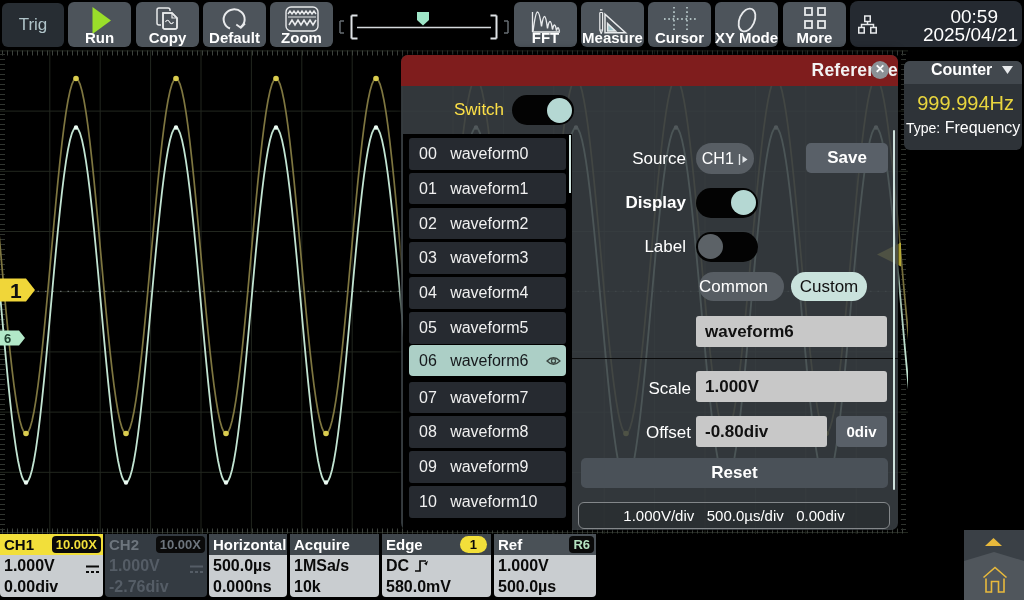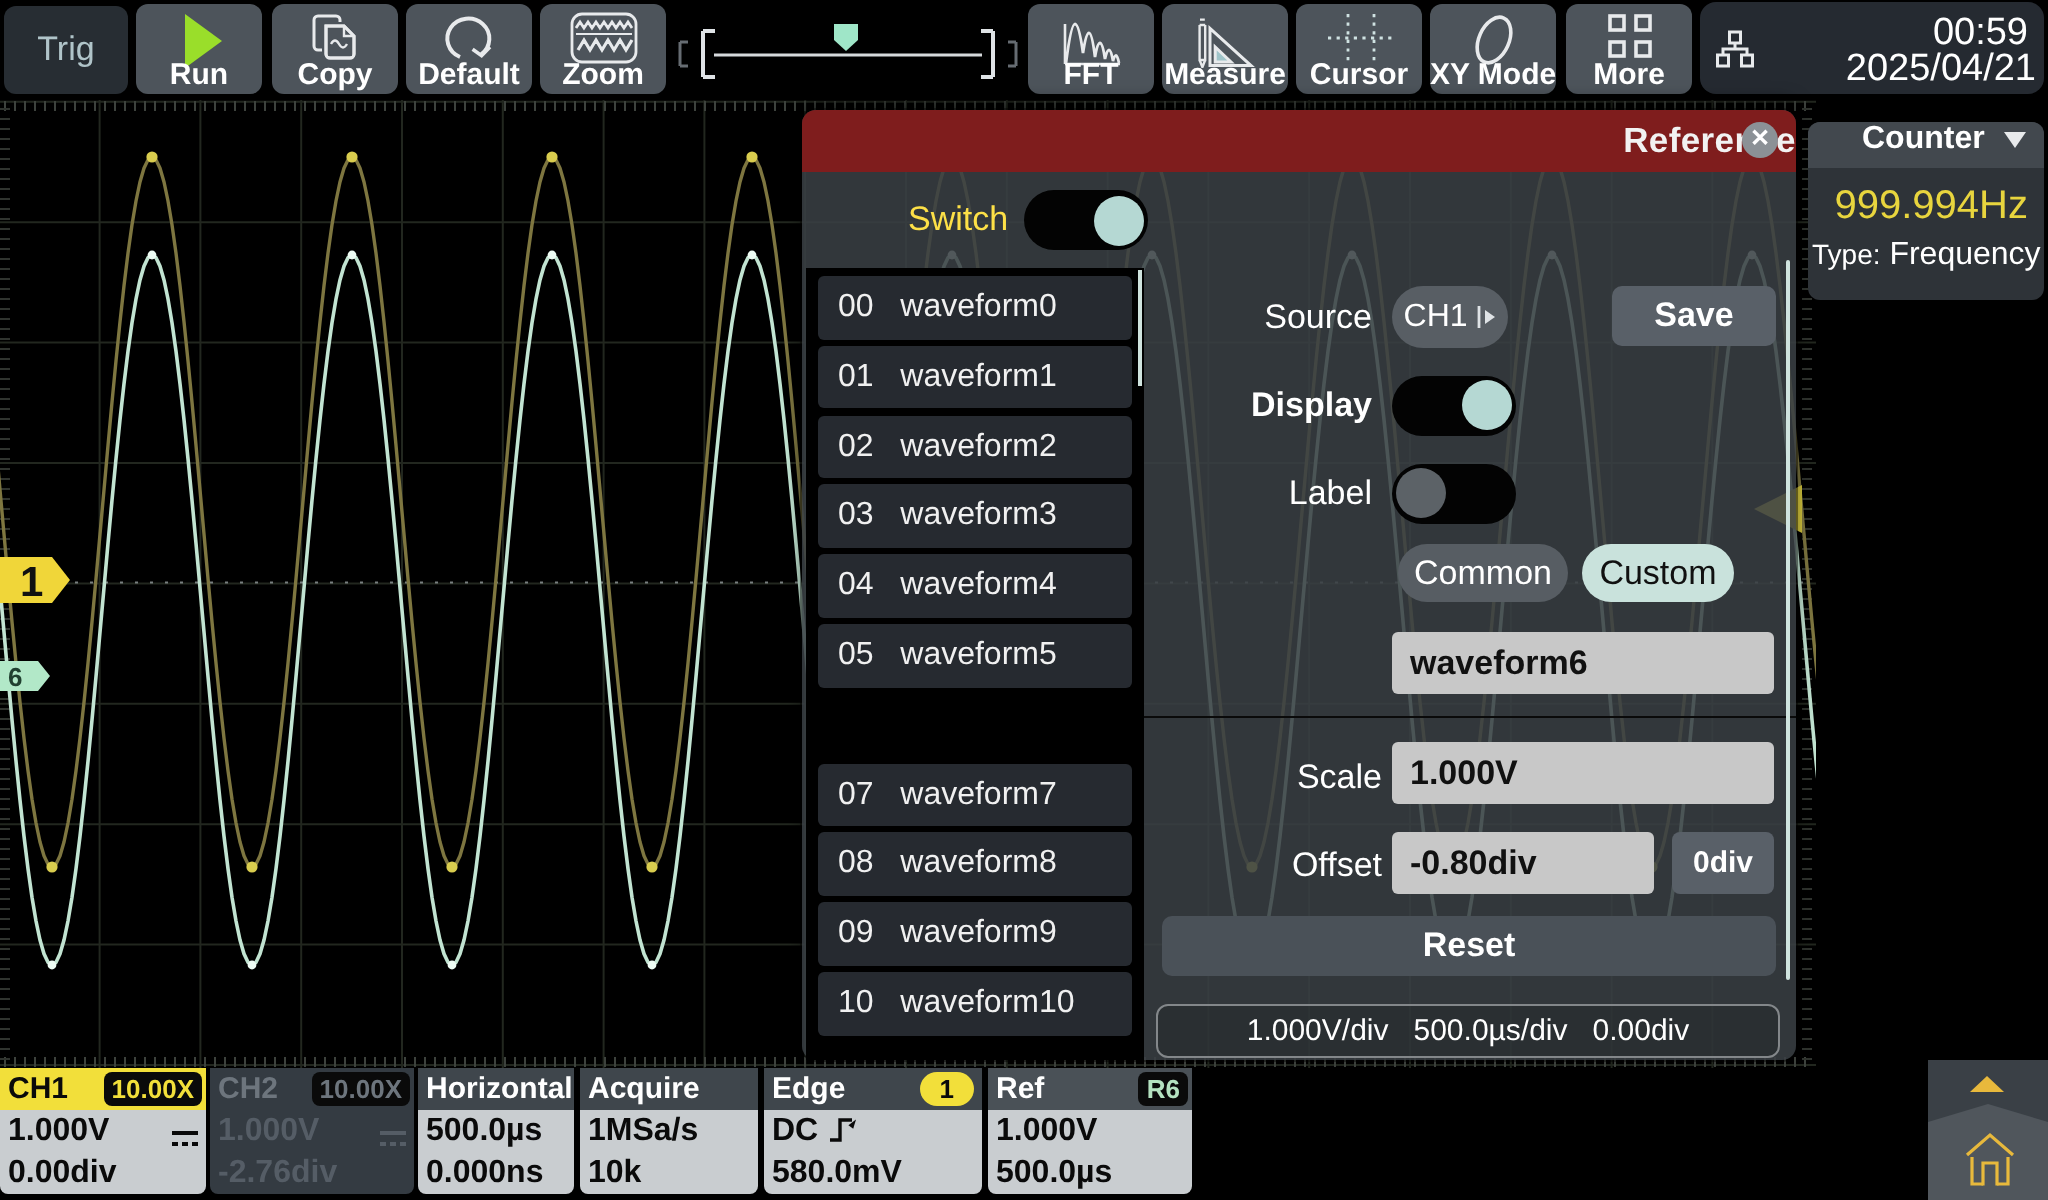--- a/index.html
+++ b/index.html
@@ -176,21 +176,21 @@
     </svg>
     <div class="lbl">More</div>
   </div>
 <div class="abs" style="left:850px;top:1px;width:172px;height:46px;background:#252a31;border-radius:8px;">
 <svg class="abs" style="left:8px;top:14px" width="19" height="19" viewBox="0 0 19 19" fill="none" stroke="#e8eaec" stroke-width="1.5">
       <rect x="6.75" y="1" width="5.5" height="5.5"></rect>
       <rect x="0.75" y="12.5" width="5.5" height="5.5"></rect>
       <rect x="12.75" y="12.5" width="5.5" height="5.5"></rect>
       <path d="M9.5 6.5V9.5 M3.5 12.5V9.5h12v3"></path>
     </svg>
-<div class="abs" style="right:8px;top:5px;font-size:19px;color:#fff;">00:59</div>
+<div class="abs" style="right:24px;top:5px;font-size:19px;color:#fff;">00:59</div>
 <div class="abs" style="right:4px;top:23px;font-size:19px;color:#fff;">2025/04/21</div>
 </div>
 
 <div class="abs" style="left:401px;top:55px;width:497px;height:475px;border-radius:7px;background:rgba(58,63,68,0.87);box-shadow:0 0 0 1px rgba(0,0,0,0.4), 0 -4px 9px rgba(0,0,0,0.55);">
   <div class="abs" style="left:0;top:0;width:100%;height:31px;background:#7f1d1d;border-radius:7px 7px 0 0;text-align:right;font-size:17.5px;font-weight:bold;color:#f2f2f2;line-height:31px;letter-spacing:0.2px;">Reference</div>
   <div class="abs" style="right:9px;top:6px;width:18px;height:18px;border-radius:50%;background:#8b9196;color:#fff;font-size:12px;font-weight:bold;text-align:center;line-height:17.5px;">✕</div>
   <div class="abs" style="left:53px;top:45px;font-size:17px;color:#fde047;">Switch</div>
   <div class="tgl" style="left:111px;top:40px;">
       <div class="knob" style="right:2px;background:#b5d8d3;"></div>
     </div>
@@ -200,36 +200,40 @@
 <div class="abs" style="left:8px;top:83.0px;width:157px;height:31.5px;background:#262a30;border-radius:3px;color:#f0f0f0;font-size:16px;line-height:31px;padding-left:10px;">00&nbsp;&nbsp;&nbsp;waveform0</div>
     <div class="abs" style="left:8px;top:117.8px;width:157px;height:31.5px;background:#262a30;border-radius:3px;color:#f0f0f0;font-size:16px;line-height:31px;padding-left:10px;">01&nbsp;&nbsp;&nbsp;waveform1</div>
     <div class="abs" style="left:8px;top:152.6px;width:157px;height:31.5px;background:#262a30;border-radius:3px;color:#f0f0f0;font-size:16px;line-height:31px;padding-left:10px;">02&nbsp;&nbsp;&nbsp;waveform2</div>
     <div class="abs" style="left:8px;top:187.4px;width:157px;height:31.5px;background:#262a30;border-radius:3px;color:#f0f0f0;font-size:16px;line-height:31px;padding-left:10px;">03&nbsp;&nbsp;&nbsp;waveform3</div>
     <div class="abs" style="left:8px;top:222.2px;width:157px;height:31.5px;background:#262a30;border-radius:3px;color:#f0f0f0;font-size:16px;line-height:31px;padding-left:10px;">04&nbsp;&nbsp;&nbsp;waveform4</div>
     <div class="abs" style="left:8px;top:257.0px;width:157px;height:31.5px;background:#262a30;border-radius:3px;color:#f0f0f0;font-size:16px;line-height:31px;padding-left:10px;">05&nbsp;&nbsp;&nbsp;waveform5</div>
     <div class="abs" style="left:8px;top:326.6px;width:157px;height:31.5px;background:#262a30;border-radius:3px;color:#f0f0f0;font-size:16px;line-height:31px;padding-left:10px;">07&nbsp;&nbsp;&nbsp;waveform7</div>
     <div class="abs" style="left:8px;top:361.4px;width:157px;height:31.5px;background:#262a30;border-radius:3px;color:#f0f0f0;font-size:16px;line-height:31px;padding-left:10px;">08&nbsp;&nbsp;&nbsp;waveform8</div>
     <div class="abs" style="left:8px;top:396.2px;width:157px;height:31.5px;background:#262a30;border-radius:3px;color:#f0f0f0;font-size:16px;line-height:31px;padding-left:10px;">09&nbsp;&nbsp;&nbsp;waveform9</div>
     <div class="abs" style="left:8px;top:431.0px;width:157px;height:31.5px;background:#262a30;border-radius:3px;color:#f0f0f0;font-size:16px;line-height:31px;padding-left:10px;">10&nbsp;&nbsp;&nbsp;waveform10</div>
+    <div class="abs" style="left:8px;top:289.8px;width:157px;height:31.7px;background:#accfc6;border-radius:4px;color:#16191c;font-size:16px;line-height:31px;padding-left:10px;">06&nbsp;&nbsp;&nbsp;waveform6<svg class="abs" style="right:5px;top:10px" width="15" height="12" viewBox="0 0 16 13" fill="none" stroke="#3a4540" stroke-width="1.4">
+        <path d="M1 6.5Q8 -0.5 15 6.5Q8 13.5 1 6.5Z"></path>
+        <circle cx="8" cy="6.5" r="2.2"></circle>
+      </svg></div>
 
   <div class="dlbl" style="left:165px;top:94px;">Source</div>
   <div class="abs" style="left:295px;top:87.5px;width:58px;height:31px;background:#585e64;border-radius:15.5px;color:#fff;font-size:16px;line-height:31px;text-align:center;">CH1&nbsp;<svg width="10" height="11" viewBox="0 0 10 11" style="vertical-align:-1px">
         <path d="M1.5 0v11" stroke="#dfe3e6" stroke-width="1.4"></path>
         <polygon points="4.5,2 9.5,5.5 4.5,9" fill="#dfe3e6"></polygon>
       </svg></div>
   <div class="abs" style="left:405px;top:88px;width:82px;height:30px;background:#596068;border-radius:5px;color:#fff;font-weight:bold;font-size:17px;line-height:30px;text-align:center;">Save</div>
   <div class="dlbl" style="left:165px;top:138px;font-weight:bold;">Display</div>
   <div class="tgl" style="left:295px;top:132.5px;">
       <div class="knob" style="right:2px;background:#b5d8d3;"></div>
     </div>
   <div class="dlbl" style="left:165px;top:182px;">Label</div>
   <div class="tgl" style="left:295px;top:176.5px;">
       <div class="knob" style="left:2px;background:#5c6267;"></div>
     </div>
-  <div class="abs" style="left:298px;top:217px;width:85px;height:29px;background:#575d63;border-radius:15px;color:#fff;font-size:17px;line-height:29px;text-align:center;">Common</div>
+  <div class="abs" style="left:298px;top:217px;width:85px;height:29px;background:#575d63;border-radius:15px;color:#fff;font-size:17px;line-height:29px;">Common</div>
   <div class="abs" style="left:390px;top:217px;width:76px;height:29px;background:#c9e2dc;border-radius:15px;color:#111;font-size:17px;line-height:29px;text-align:center;">Custom</div>
   <div class="inp" style="left:295px;top:261px;width:191px;">waveform6</div>
   <div class="abs" style="left:171px;top:303px;width:326px;height:1px;background:#0a0a0a;"></div>
   <div class="dlbl" style="left:170px;top:324px;">Scale</div>
   <div class="inp" style="left:295px;top:316px;width:191px;">1.000V</div>
   <div class="dlbl" style="left:170px;top:368px;">Offset</div>
   <div class="inp" style="left:295px;top:361px;width:131px;">-0.80div</div>
   <div class="abs" style="left:435px;top:361px;width:51px;height:31px;background:#596068;border-radius:4px;color:#fff;font-weight:bold;font-size:15px;line-height:31px;text-align:center;">0div</div>
   <div class="abs" style="left:180px;top:403px;width:307px;height:30px;background:#4a5158;border-radius:5px;color:#fff;font-weight:bold;font-size:17px;line-height:30px;text-align:center;">Reset</div>
   <div class="abs" style="left:177px;top:447px;width:312px;height:27px;border:1px solid #83878a;border-radius:6px;background:rgba(20,22,24,0.25);color:#fff;font-size:15px;line-height:25px;text-align:center;">1.000V/div&nbsp;&nbsp;&nbsp;500.0µs/div&nbsp;&nbsp;&nbsp;0.00div</div>

